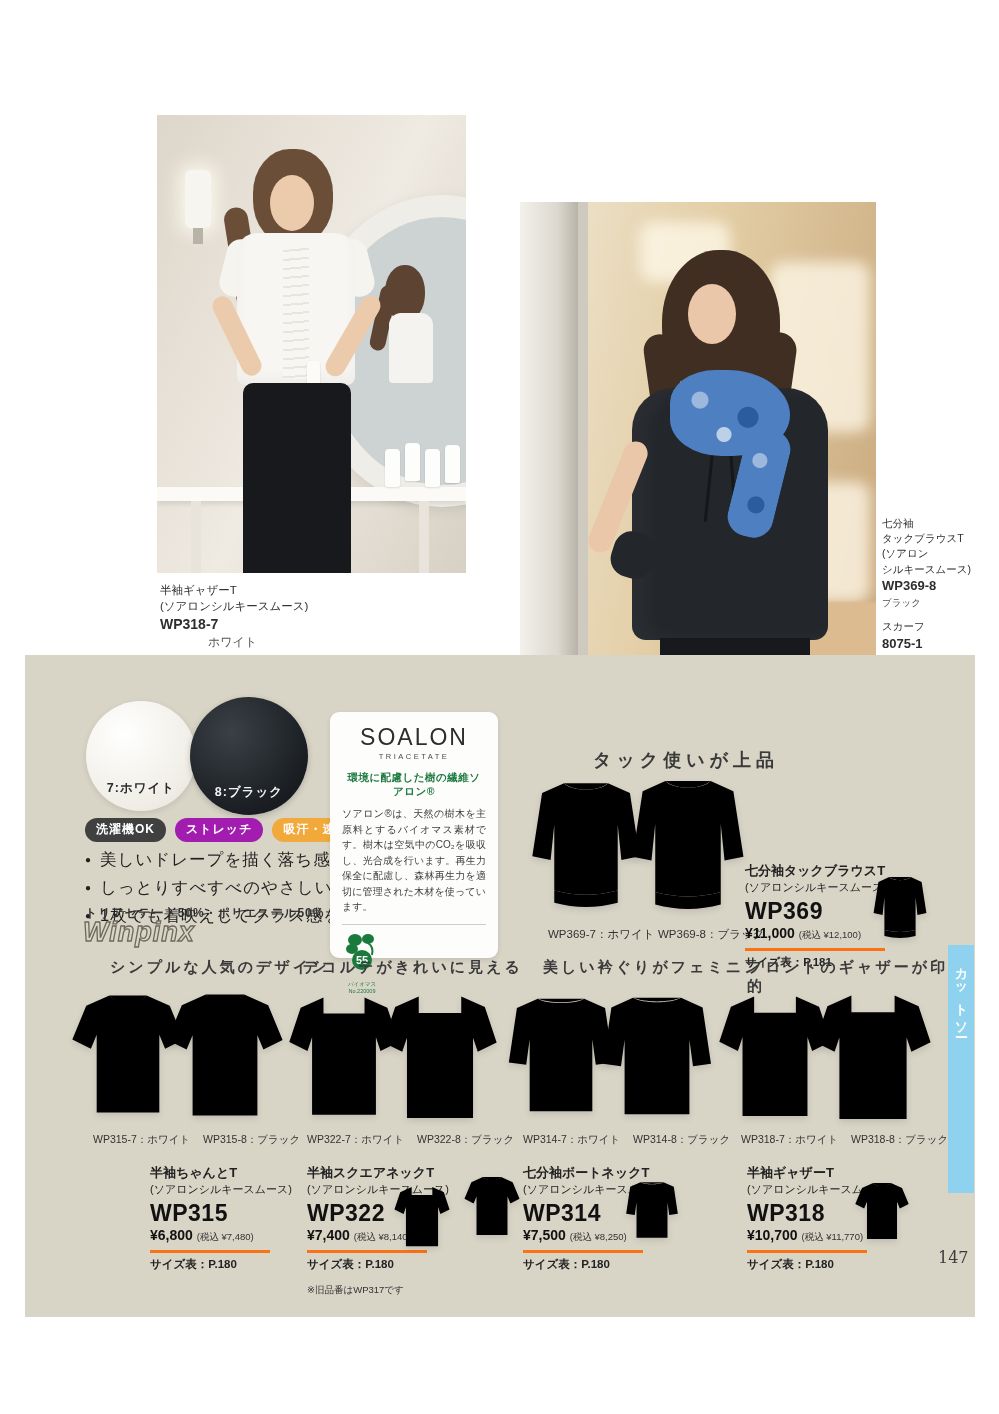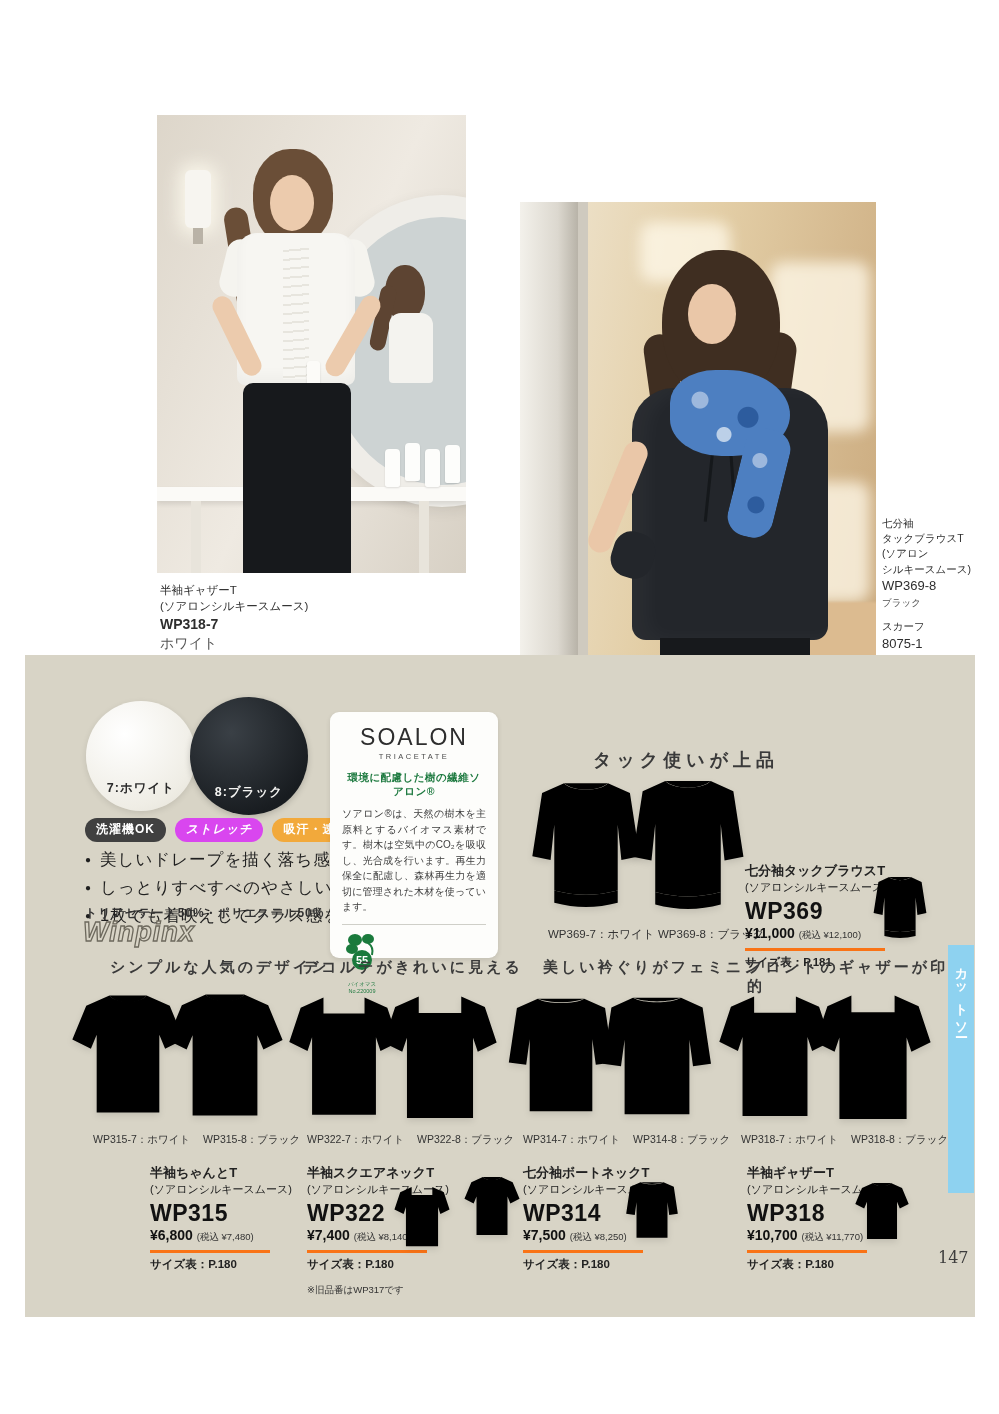--- a/index.html
+++ b/index.html
@@ -55,23 +55,23 @@
   .topR{left:112px;top:186px;width:196px;height:252px;border-radius:42px 42px 14px 14px;background:#23262b;
      box-shadow:inset 14px 0 22px rgba(255,255,255,.04);}
   .pleatR{left:190px;top:200px;width:3px;height:120px;background:#15181b;transform:rotate(6deg);}
   .armRaised{left:86px;top:236px;width:24px;height:118px;border-radius:12px;background:#eac7a8;transform:rotate(22deg);}
   .cuffR{left:92px;top:330px;width:42px;height:46px;border-radius:18px;background:#23262b;transform:rotate(18deg);}
   .skirtR{left:140px;top:436px;width:150px;height:92px;background:#17191c;}
 
   
   .capL{left:160px;top:583px;line-height:1.35;font-size:11.5px;color:#2e2e2e;}
   .capL .code{font-size:14px;font-weight:bold;margin-top:1px;}
-  .capL .col{font-size:14px;color:#555;}
+  .capL .col{font-size:12px;color:#555;margin-left:48px;}
   .capR{left:882px;top:516px;width:112px;line-height:1.45;font-size:10.5px;color:#2e2e2e;}
-  .capR .code{font-size:13px;font-weight:normal;}
+  .capR .code{font-size:13px;font-weight:bold;}
   .capR .col{font-size:9.5px;color:#555;}
   .capR .scarf-name{margin-top:10px;}
   .capR .price{font-size:12px;font-weight:bold;}
   .capR .tax{font-size:8.5px;font-weight:normal;color:#444;}
   .capR .pageref{font-size:9px;color:#444;}
 
   
   .panel{left:25px;top:655px;width:950px;height:662px;background:#d8d4c6;}
 
   .swatch{border-radius:50%;display:flex;align-items:flex-end;justify-content:center;}
@@ -79,21 +79,21 @@
       background:radial-gradient(circle at 35% 30%,#ffffff,#efede5 70%,#e2dfd5);box-shadow:0 2px 6px rgba(0,0,0,.10);}
   .swatch-black{left:165px;top:42px;width:118px;height:118px;
       background:radial-gradient(circle at 35% 30%,#3a4046,#181c20 75%);box-shadow:0 2px 6px rgba(0,0,0,.18);}
   .swatch-label{font-size:12.5px;font-weight:bold;padding-bottom:14px;letter-spacing:1px;}
   .swatch-white .swatch-label{color:#2b2b2b;}
   .swatch-black .swatch-label{color:#f4f4f2;}
 
   .tags{left:60px;top:163px;display:flex;gap:9px;}
   .tag{border-radius:999px;padding:3px 11px 4px;font-size:12px;font-weight:bold;color:#fff;letter-spacing:1px;}
   .tag-wash{background:#404040;}
-  .tag-stretch{background:#d946ef;font-style:italic;}
+  .tag-stretch{background:#a21caf;}
   .tag-dry{background:#f2a93b;}
 
   .features{left:60px;top:190px;font-size:16.5px;letter-spacing:1px;color:#1f1f1f;line-height:1.7;}
   .feature::before{content:"●";font-size:10px;vertical-align:2px;margin-right:8px;color:#1f1f1f;}
   .material{left:60px;top:250px;font-size:12px;font-weight:bold;letter-spacing:1px;color:#333;}
   .brand{left:58px;top:262px;font-size:27px;font-weight:900;font-style:italic;letter-spacing:1px;
          color:#d8d4c6;-webkit-text-stroke:1.3px #6d695d;text-stroke:1.3px #6d695d;}
 
   .soalon{left:305px;top:57px;width:168px;height:246px;background:#fdfdfb;border-radius:9px;
           box-shadow:0 2px 5px rgba(0,0,0,.10);padding:12px 12px 10px;box-sizing:border-box;text-align:center;}

